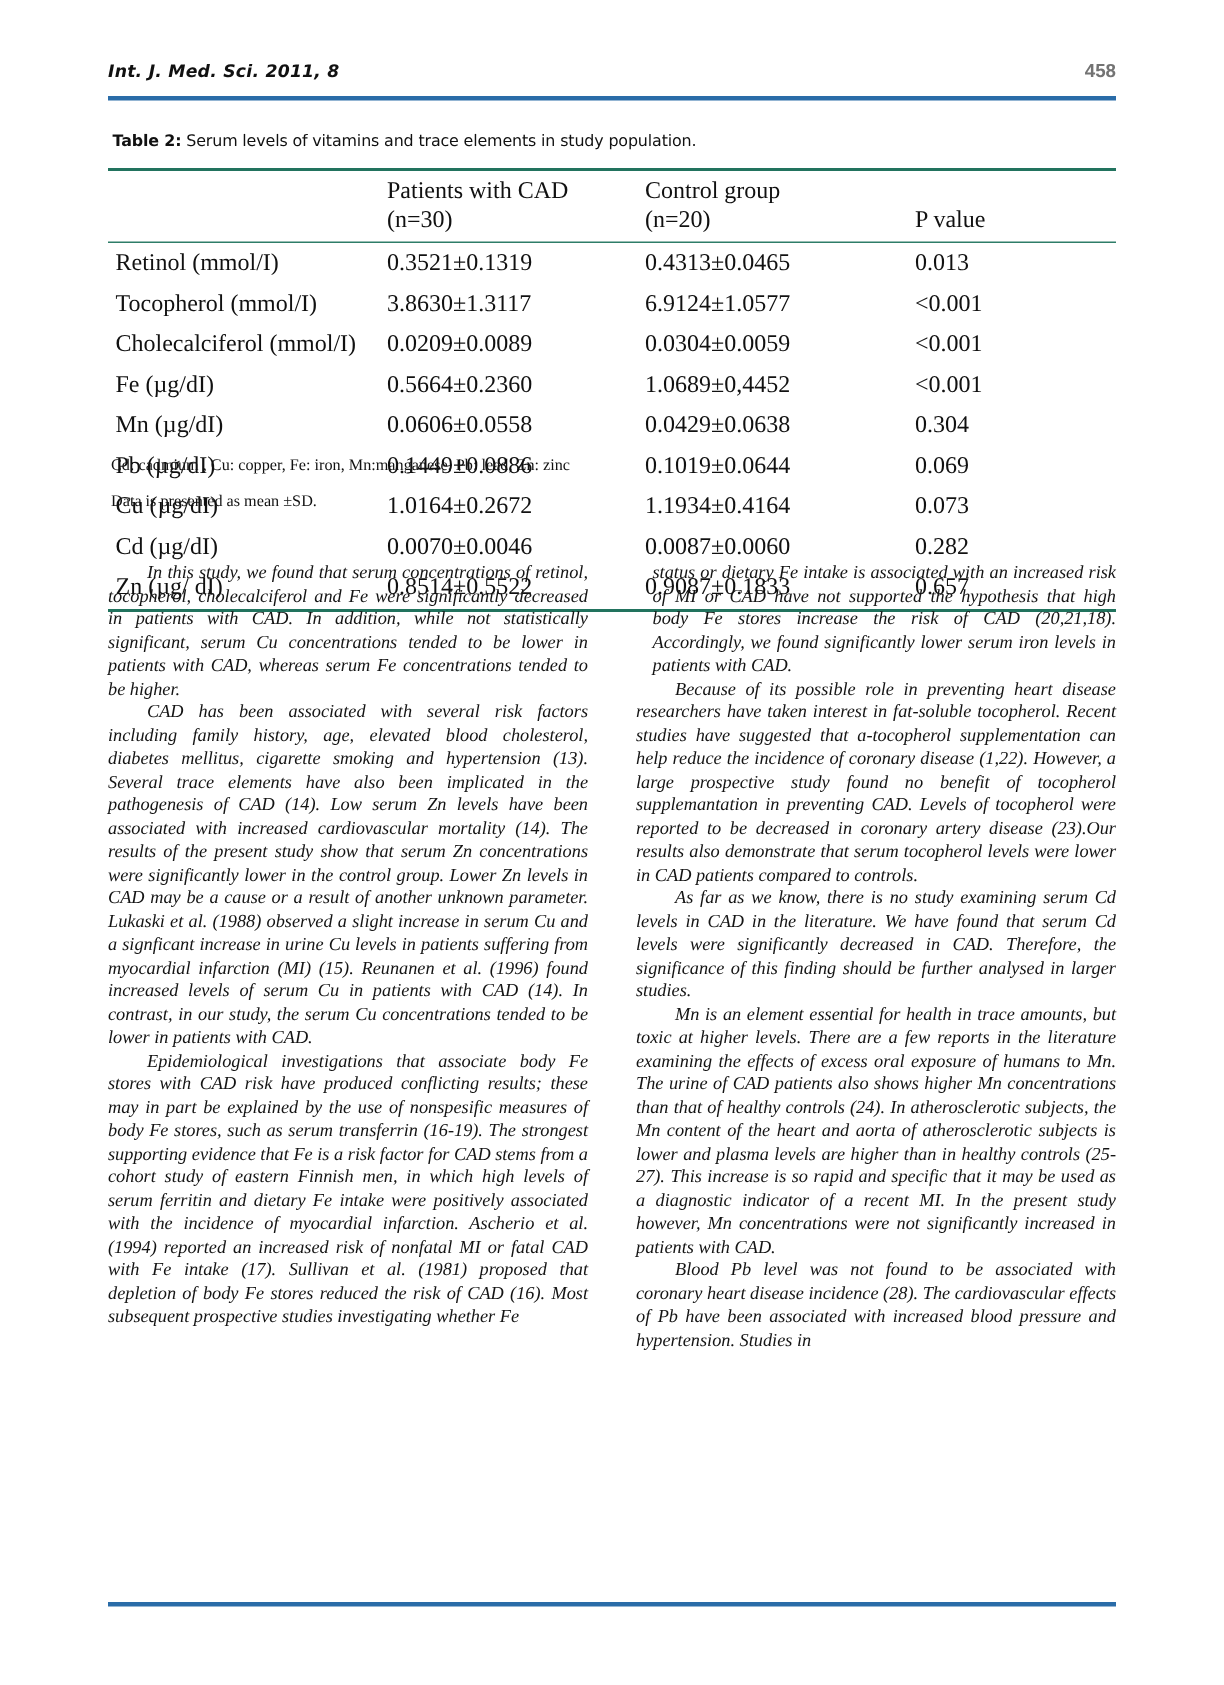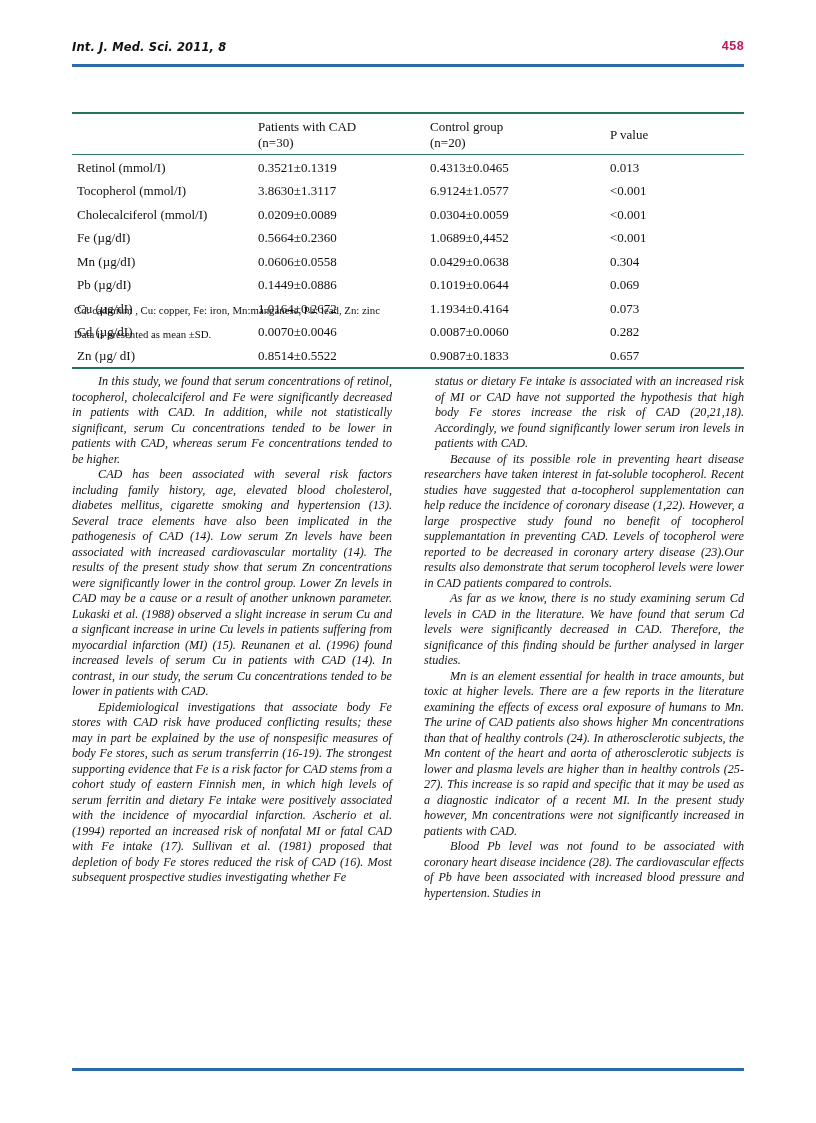--- a/index.html
+++ b/index.html
@@ -35,24 +35,24 @@
   }
   .runhead-journal {
     font-family: "DejaVu Sans", sans-serif;
     font-style: italic;
     font-size: 11.5px;
     font-weight: 600;
     letter-spacing: 0.15px;
     color: #111;
   }
   .runhead-page {
-    font-family: Liberation Mono, monospace;
+    font-family: Liberation Sans, sans-serif;
     font-size: 12.5px;
     font-weight: 600;
-    color: #be185d;
+    color: #737373;
   }
   .rule-top {
     position: absolute;
     left: 72px;
     top: 64px;
     width: 672px;
     height: 3px;
     background: #2a6ca8;
   }
 
@@ -81,22 +81,22 @@
     background: #22735e;
     width: 100%;
   }
   .tbl-rule-thin {
     height: 1.3px;
     background: #2e7d68;
     width: 100%;
   }
   .trow {
     display: flex;
-    align-items: center;
-    font-size: 13px;
+    align-items: flex-end;
+    font-size: 16px;
     line-height: 1.18;
     color: #111;
   }
   .trow.head {
     padding: 5px 0 4px 0;
   }
   .trow.body {
     padding: 4.2px 0 4.0px 0;
   }
   .c1 { width: 186px; padding-left: 5px; box-sizing: border-box; }
@@ -168,20 +168,23 @@
 <body>
 
 <div class="page">
 
   <div class="runhead">
     <span class="runhead-journal">Int. J. Med. Sci. 2011, 8</span>
     <span class="runhead-page">458</span>
   </div>
   <div class="rule-top"></div>
 
+  <div class="tbl-caption">
+    <b>Table 2:</b><span> Serum levels of vitamins and trace elements in study population.</span>
+  </div>
 
   <div class="tbl">
     <div class="tbl-rule-thick"></div>
 
     <div class="trow head">
       <div class="c1 hcell"></div>
       <div class="c2 hcell">Patients with CAD
 (n=30)</div>
       <div class="c3 hcell">Control group
 (n=20)</div>

